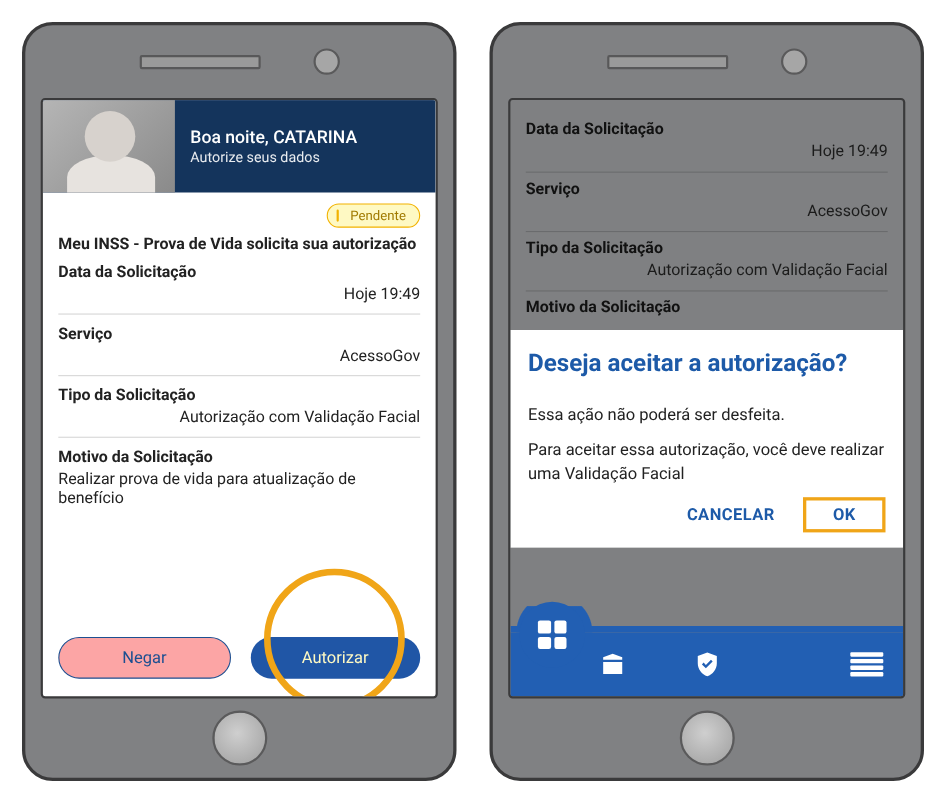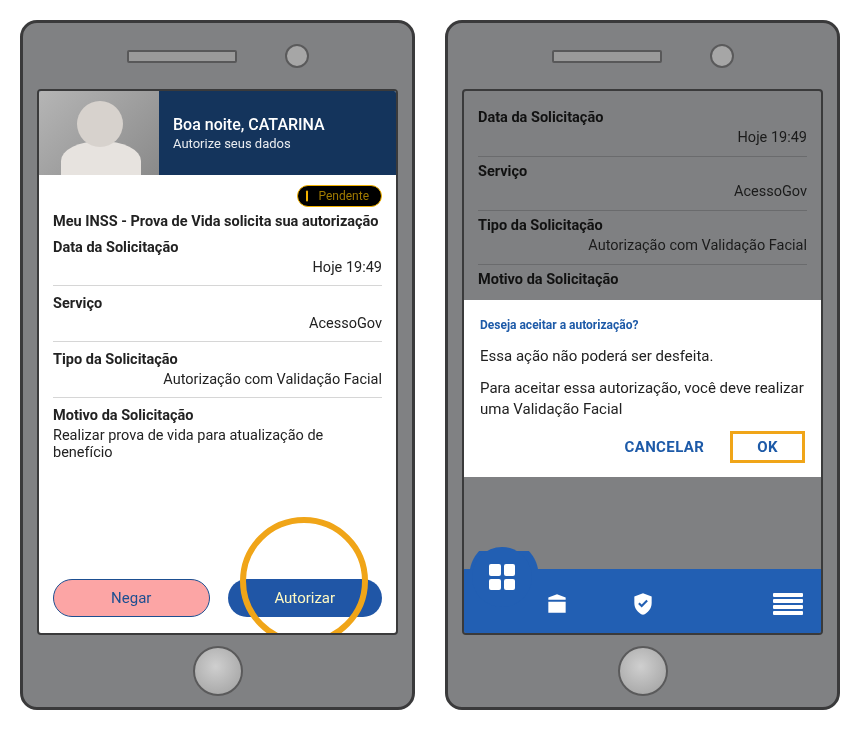--- a/index.html
+++ b/index.html
@@ -10,21 +10,21 @@
     height: 732px;
     display: flex;
     gap: 30px;
     padding: 20px 20px;
     justify-content: center;
   }
   .phone {
     width: 395px;
     height: 690px;
     background: #808183;
-    border-radius: 17px;
+    border-radius: 28px;
     border: 3px solid #3a3a3b;
     position: relative;
     overflow: hidden;
     display: flex;
     flex-direction: column;
   }
   .phone-top {
     height: 66px;
     display: flex;
     align-items: center;
@@ -105,21 +105,21 @@
   .htext .sub { font-size: 13px; opacity: .9; margin-top:2px;}
   .content { padding: 10px 14px 0 14px; font-size: 14.5px; color:#222; flex:1; position:relative;}
   .badge-row { display:flex; justify-content:flex-end; margin-bottom:6px;}
   .badge {
     border: 1.5px solid #f2b200;
     border-radius: 14px;
     padding: 3px 12px 3px 20px;
     font-size: 12px;
     color:#a07a00;
     position:relative;
-    background:#000000;
+    background:#fef9c3;
   }
   .badge::before{
     content:"";
     position:absolute;left:8px;top:50%;transform:translateY(-50%);
     width:2px;height:11px;background:#f2b200;border-radius:1px;
   }
   .title-line { font-weight:700; font-size:14.5px; margin-bottom:3px;}
   .cnpj { margin-bottom:10px; font-size:14.5px;}
   .field-label{ font-weight:700; margin-top:9px; font-size:14.5px;}
   .field-value{ margin-top:3px; padding-bottom:9px; font-size:14.5px;}
@@ -169,21 +169,21 @@
   }
   .sc2 .behind .field-label{ color:#111; margin-top:6px;}
   .sc2 .behind .field-value{ padding-bottom:10px;}
   .sc2 .behind .divider{ border-bottom:1px solid #6a6b6d;}
   .dialog{
     background:#fff;
     padding:18px 16px 14px 16px;
     color:#222;
     margin-top:4px;
   }
-  .dialog-title{ color:#1d5aa8; font-weight:700; font-size:12px; margin-bottom:14px;}
+  .dialog-title{ color:#1d5aa8; font-weight:700; font-size:22px; margin-bottom:24px;}
   .dialog-text{ font-size:15px; margin-bottom:12px; line-height:1.35;}
   .dialog-actions{
     display:flex; justify-content:flex-end; gap:26px; align-items:center;
     margin-top:6px;
   }
   .txtbtn{ color:#1d5aa8; font-weight:700; font-size:15px; letter-spacing:.4px; cursor:pointer;}
   .ok-wrap{ border:3px solid #f0a518; padding:4px 24px;}
   .navbar{
     height:58px;
     background:#225fb3;

